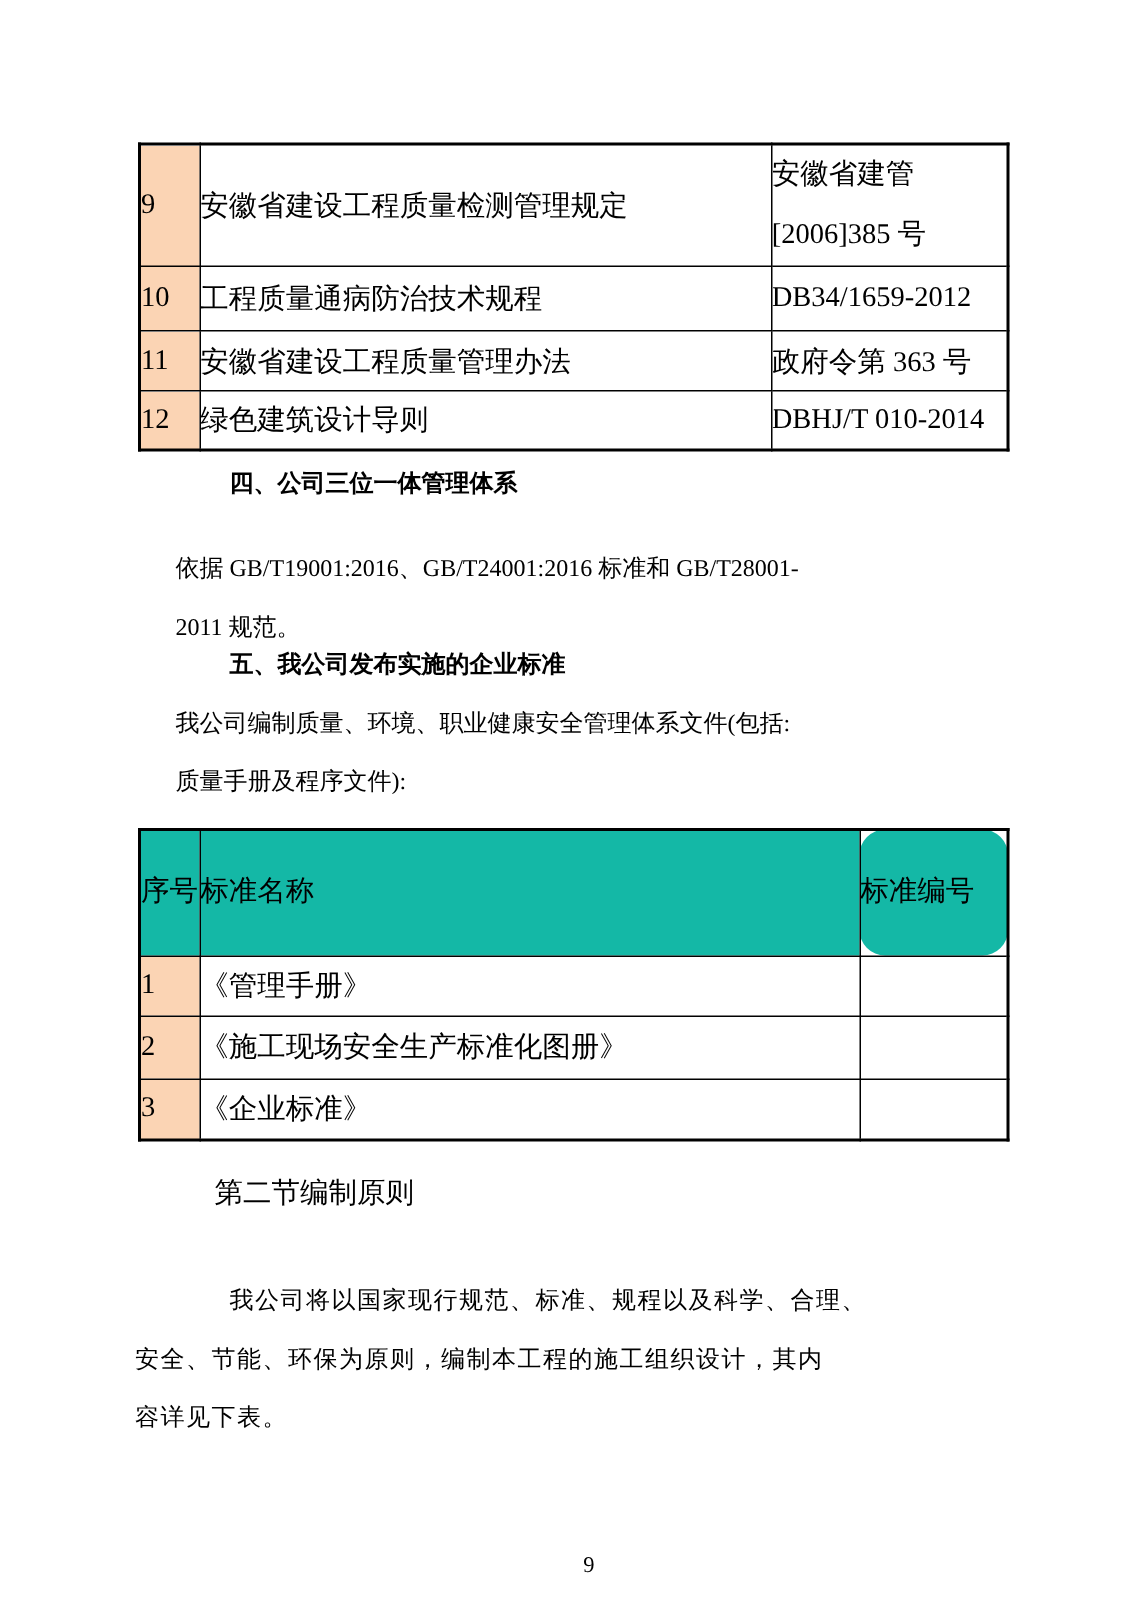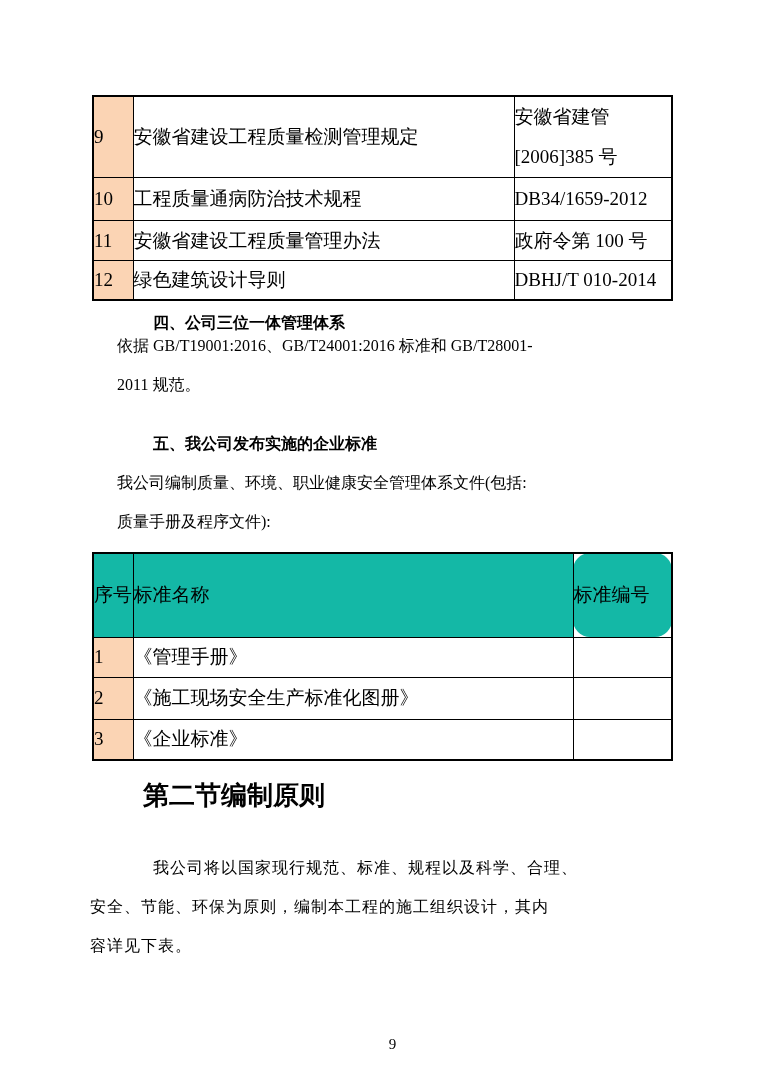--- a/index.html
+++ b/index.html
@@ -37,24 +37,24 @@
   .top-cell  { vertical-align:top; line-height:40px; padding-top:1px; white-space:pre-line; }
   #standards-table th { line-height:40px; }
   .txt {
     position:absolute;
     font-size:16px;
     line-height:39px;
     white-space:pre-line;
   }
   .heading { font-weight:bold; }
   #h-four     { left:117px; top:303px; text-indent:36px; }
-  #p-four     { left:117px; top:326px; width:545px;font-family:Liberation Serif, serif; }
+  #p-four     { left:117px; top:360px; width:545px;font-family:Liberation Serif, serif; }
   #h-five     { left:117px; top:424px; text-indent:36px; }
   #p-five     { left:117px; top:463px; width:545px; }
-  #h-section2 { left:143px; top:776px; font-size:26px; line-height:40px; font-weight:bold; }
+  #h-section2 { left:143px; top:776px; font-size:19px; line-height:40px; font-weight:normal; }
   #p-section2 { left:90px;  top:848px; width:600px; text-indent:63px; letter-spacing:1px; }
   #page-number {
     position:absolute; left:0; right:0; top:1036px;
     padding-left:24px;
     text-align:center;
     font-size:15px;
   }
 </style>
 </head>
 <body>
@@ -75,21 +75,21 @@
 [2006]385 号</td>
     </tr>
     <tr style="height:43px">
       <td class="cell-no num-bg">10</td>
       <td class="cell-name">工程质量通病防治技术规程</td>
       <td class="cell-code">DB34/1659-2012</td>
     </tr>
     <tr style="height:40px">
       <td class="cell-no num-bg">11</td>
       <td class="cell-name">安徽省建设工程质量管理办法</td>
-      <td class="cell-code">政府令第 100 号</td>
+      <td class="cell-code">政府令第 363 号</td>
     </tr>
     <tr style="height:39px">
       <td class="cell-no num-bg">12</td>
       <td class="cell-name">绿色建筑设计导则</td>
       <td class="cell-code">DBHJ/T 010-2014</td>
     </tr>
   </tbody>
     </table>
 
   <div id="h-four" class="txt heading">四、公司三位一体管理体系</div>

